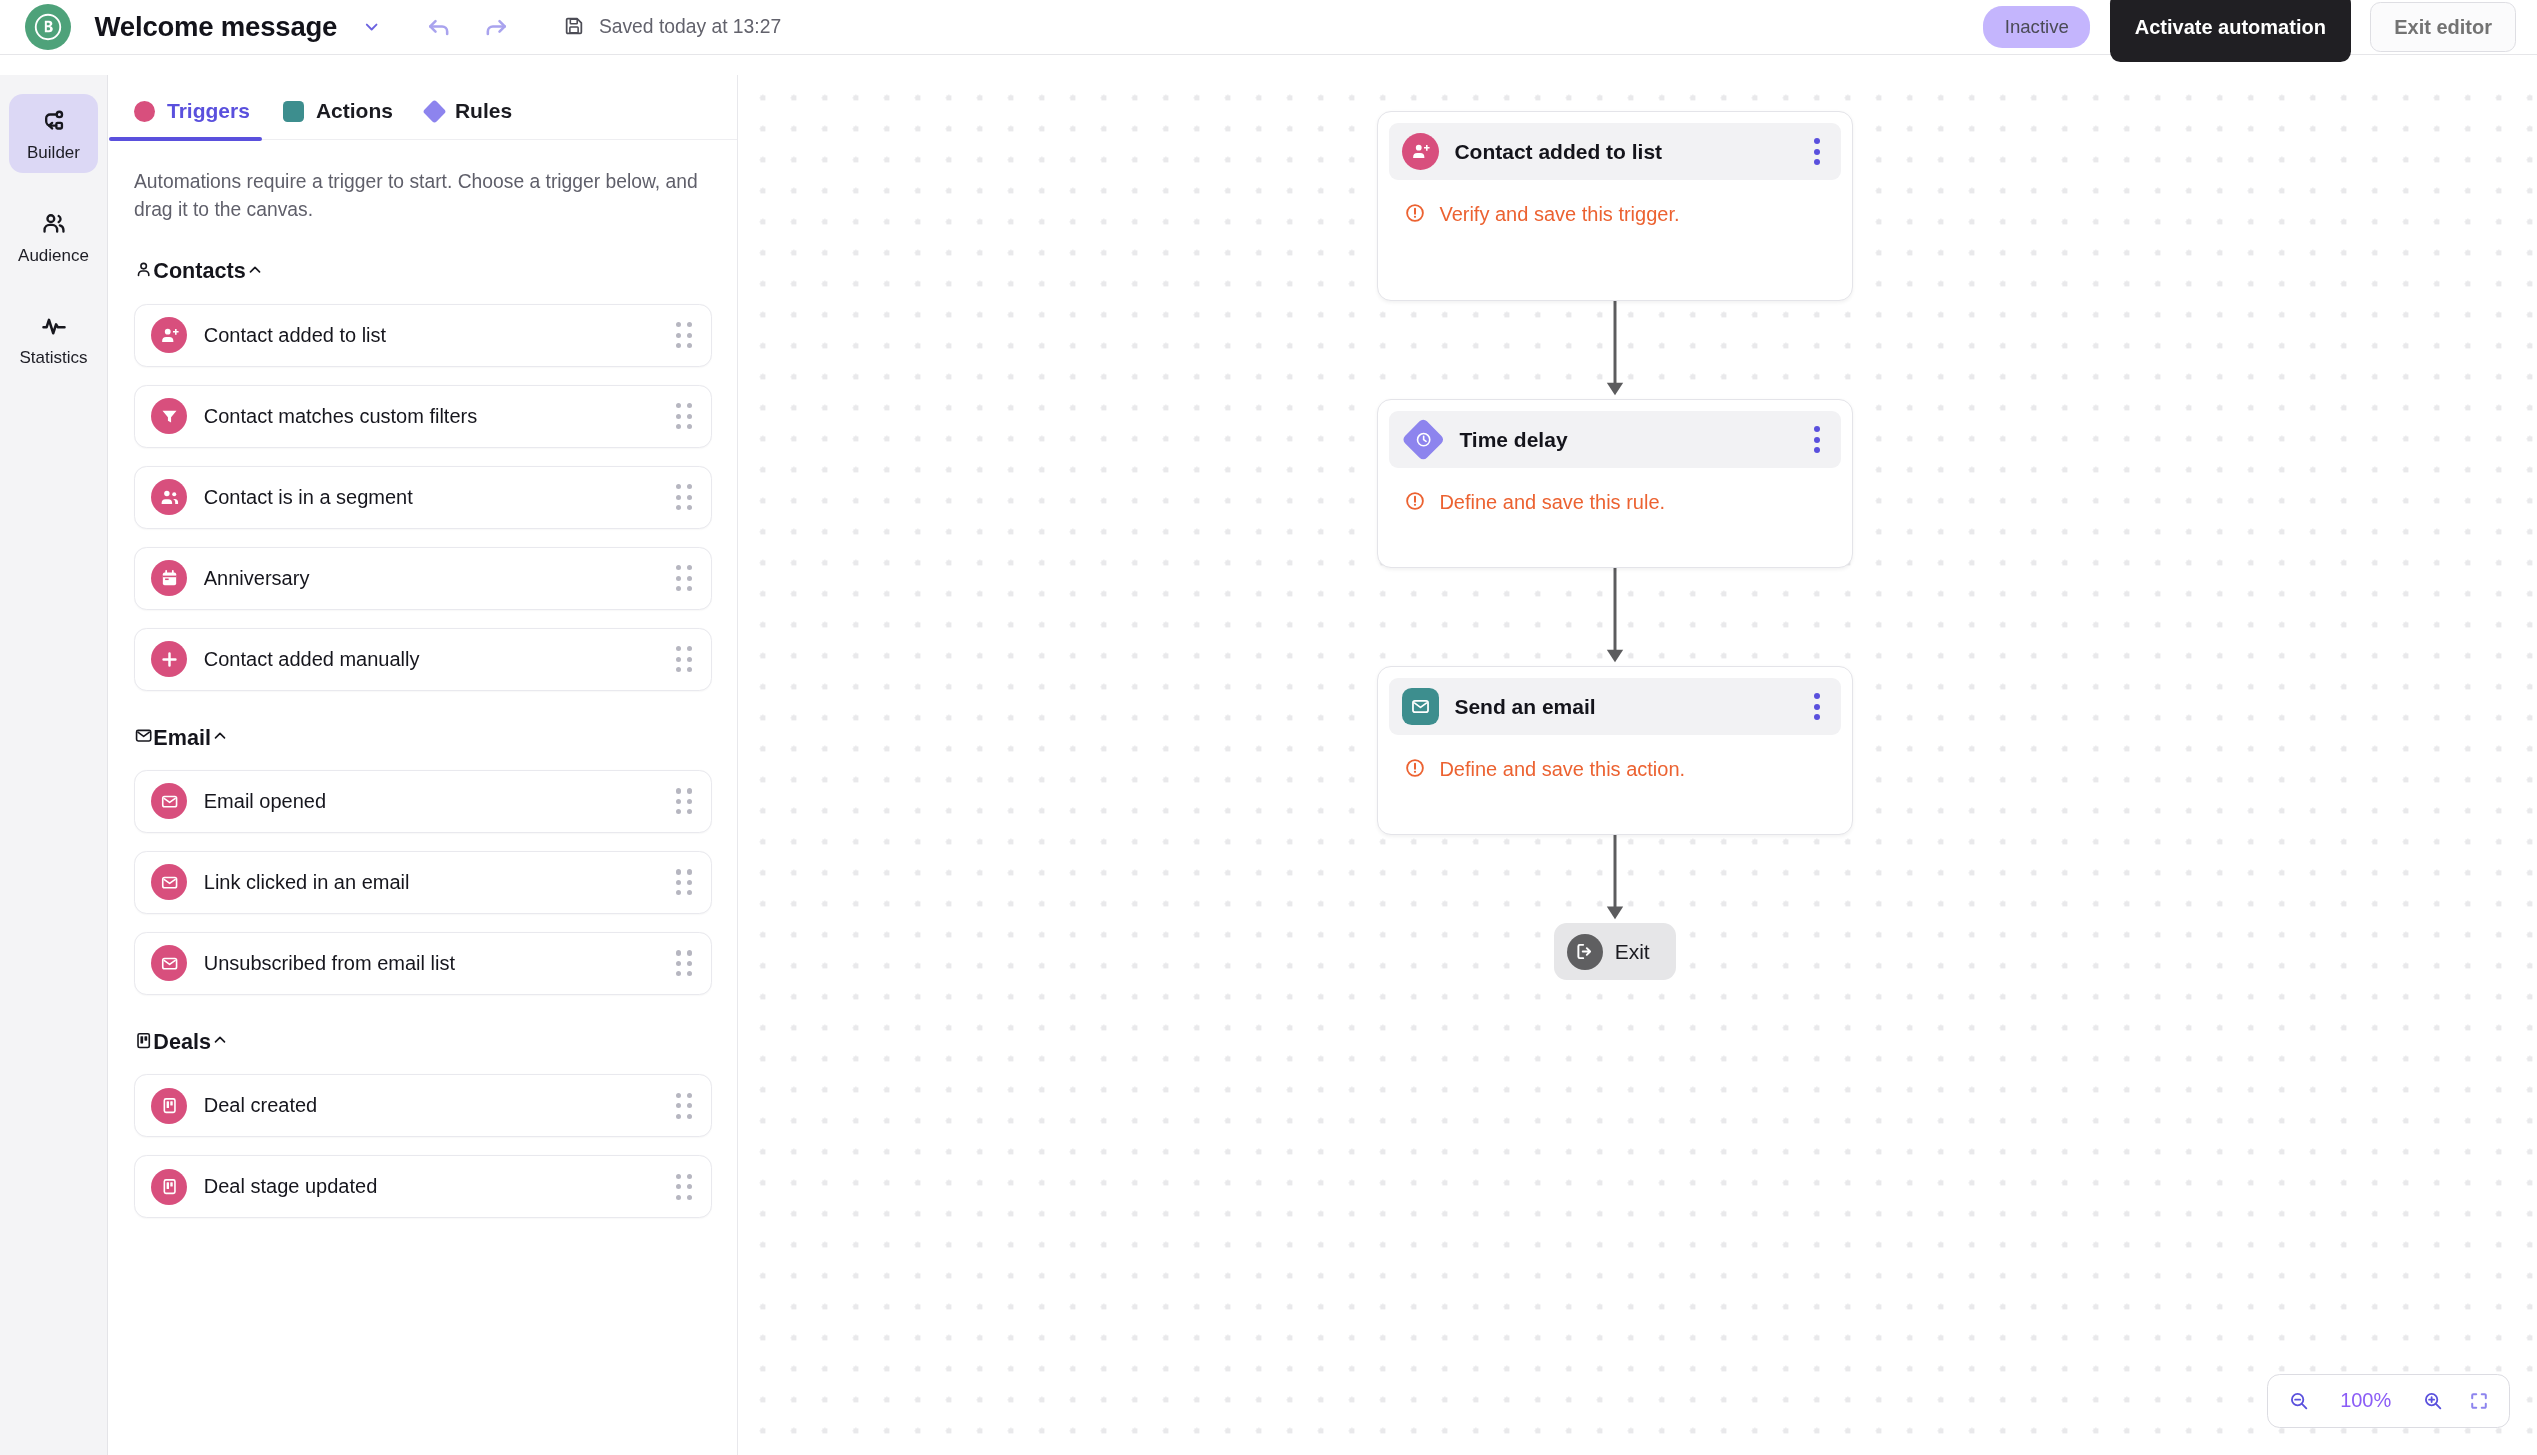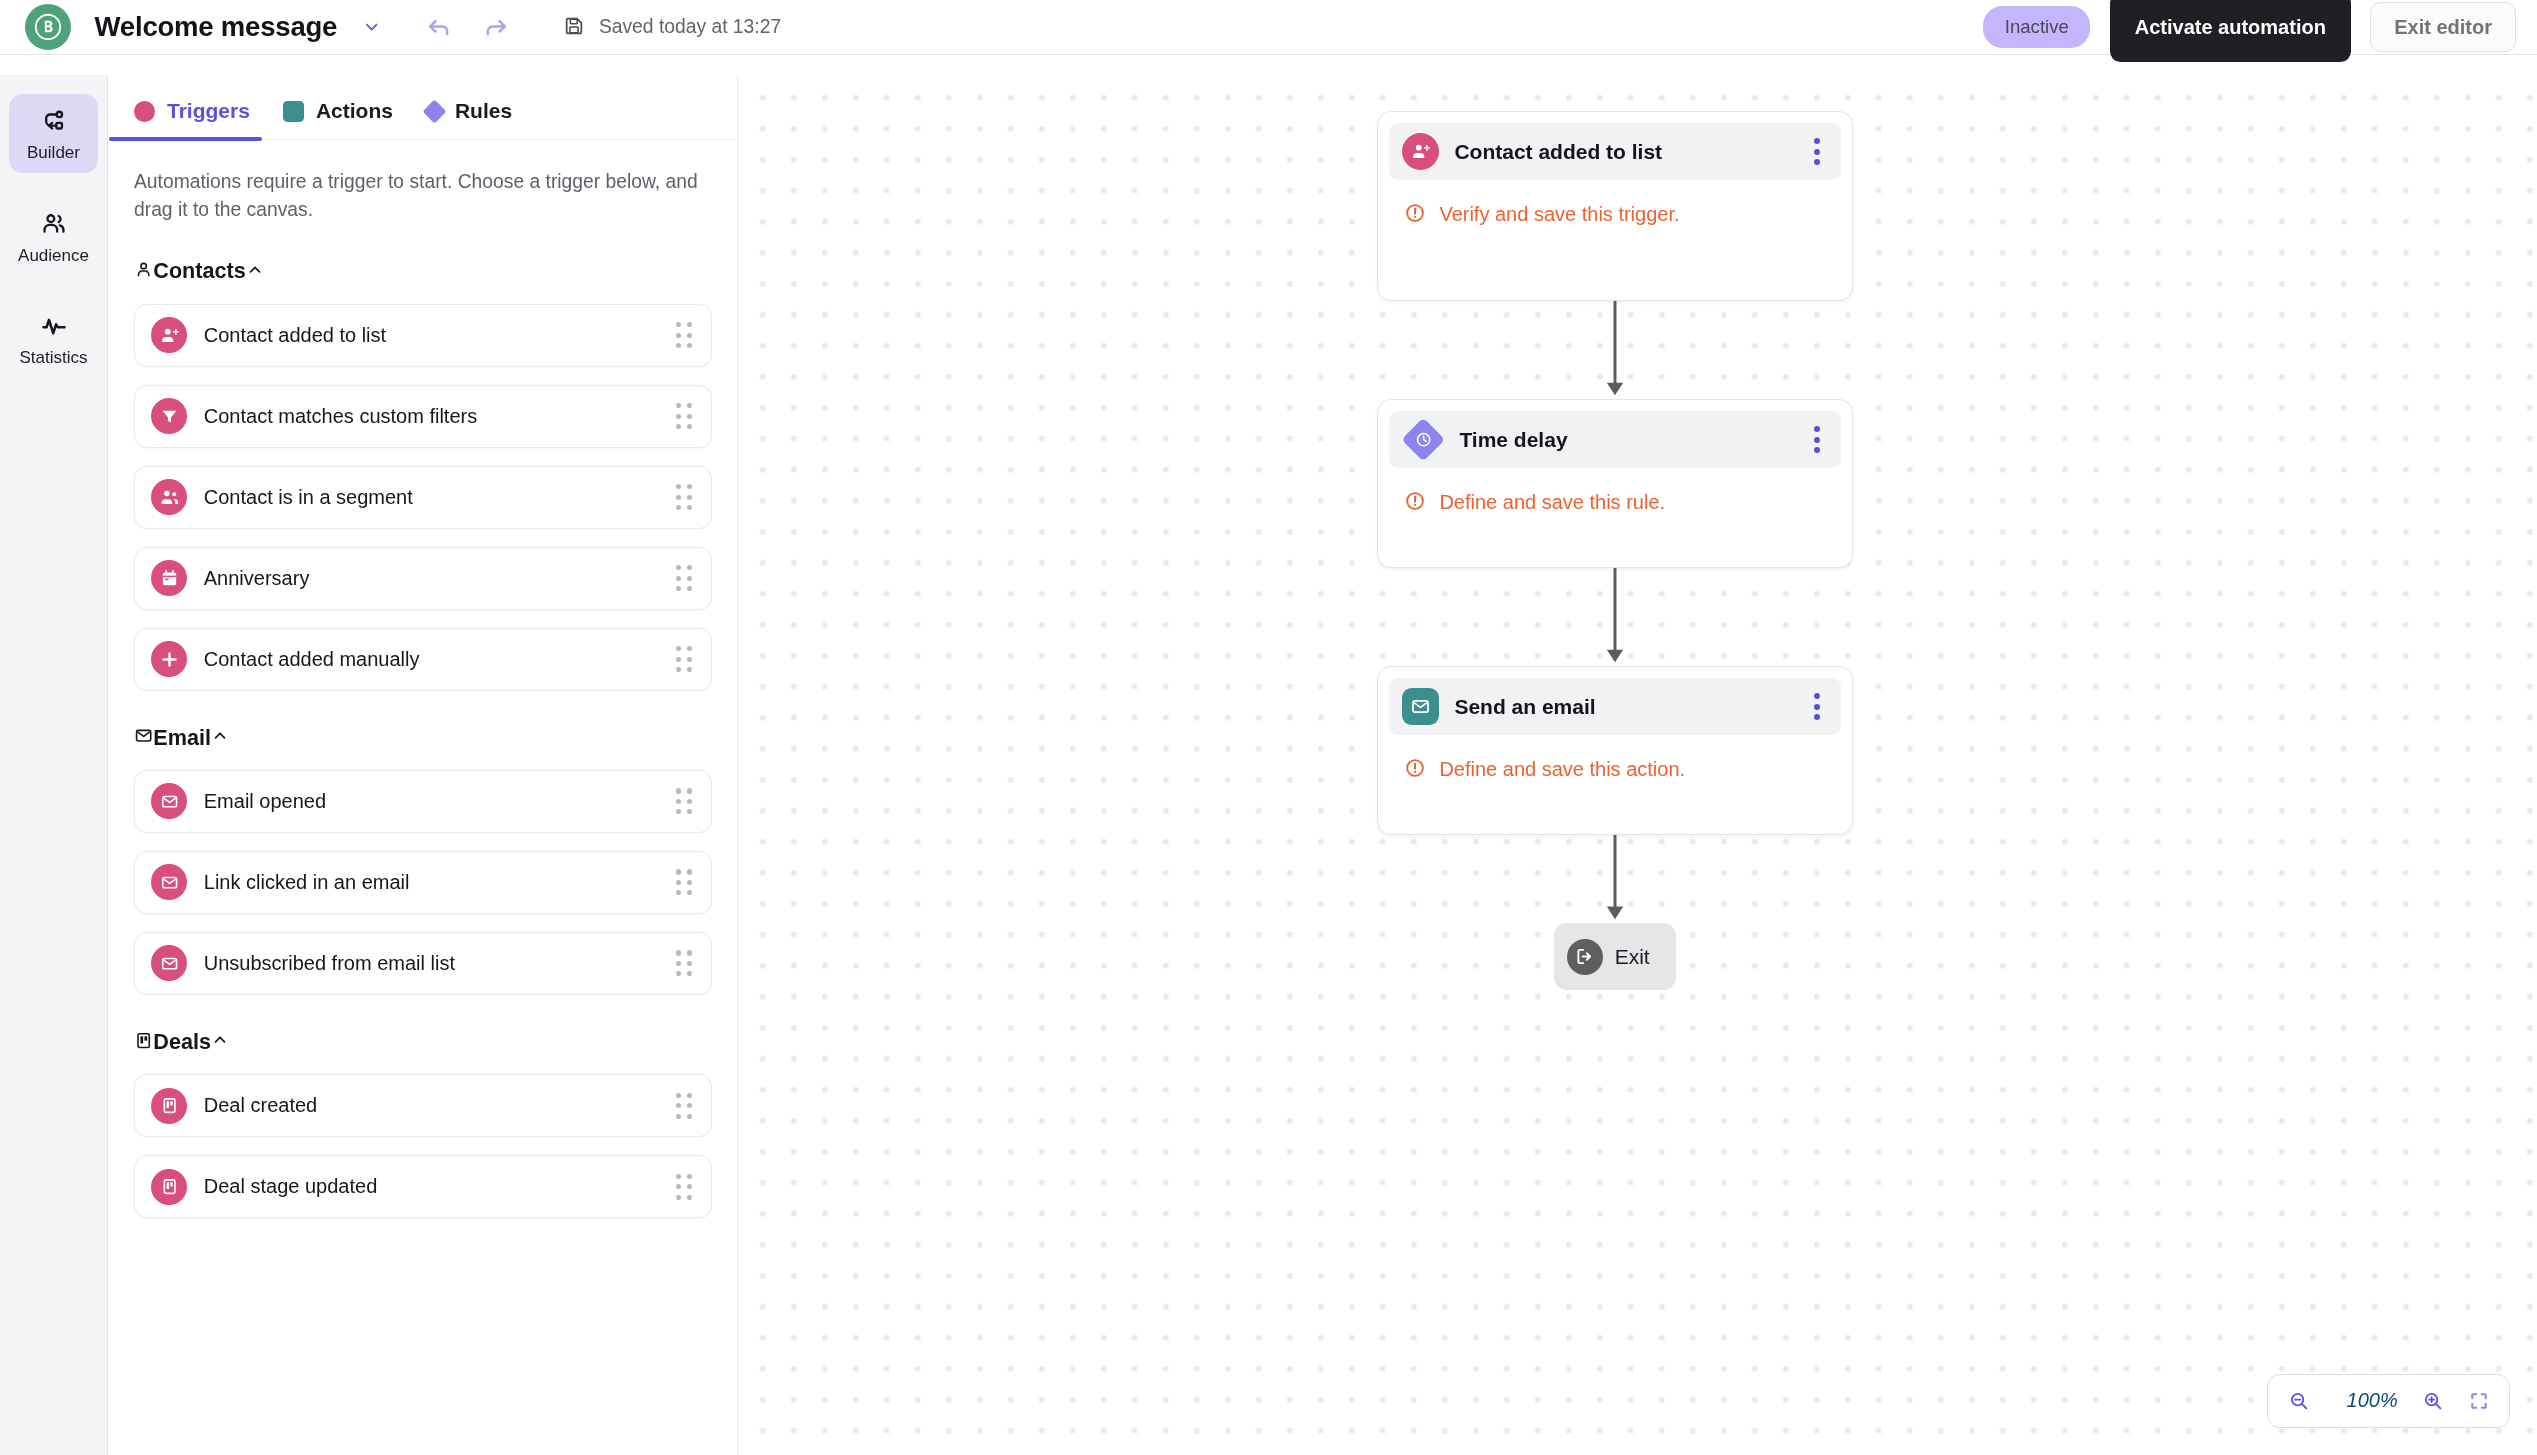--- a/index.html
+++ b/index.html
@@ -183,34 +183,34 @@
   .node-menu { margin-left: auto; display: flex; flex-direction: column; gap: 4.5px; cursor: pointer; padding: 4.5px; }
   .node-menu i { display: block; width: 6px; height: 6px; border-radius: 50%; background: #5a50dd; }
   .node-body { padding: 22px 16.4px 0 15px; min-height: 109px; }
   .warn { display: flex; align-items: center; gap: 13.4px; }
   .warn-text { font-size: 20px; color: #ec6231; white-space: nowrap; }
   .node-body.short { min-height: 88px; }
 
   .connector { width: 476px; display: flex; justify-content: center; }
 
   .exit-chip {
-    margin: 0 auto; width: 122px; height: 67px; border-radius: 12.7px;
+    margin: 0 auto; width: 122px; height: 57px; border-radius: 12.7px;
     background: #e6e6e8; display: flex; align-items: center; gap: 12px;
     padding-left: 12.7px; cursor: pointer;
   }
   .exit-icon { width: 36px; height: 36px; border-radius: 50%; background: #5f5f61; display: flex; align-items: center; justify-content: center; flex: 0 0 auto; }
   .exit-label { font-size: 21px; color: #1a1a20; }
 
   .zoom-bar {
     position: absolute; right: 28px; bottom: 27.5px;
     height: 54px; border: 1.5px solid #dcdce2; border-radius: 12.7px;
     background: #ffffff; display: flex; align-items: center;
     padding: 0 19.3px; gap: 24px;
   }
-  .zoom-level { font-size: 20px; color: #0c4a6e; min-width: 64px; text-align: right; font-style: italic; }
+  .zoom-level { font-size: 20px; color: #8b5cf6; min-width: 64px; text-align: center; }
   .zoom-btn { display: flex; align-items: center; justify-content: center; cursor: pointer; }
 </style>
 </head>
 <body>
 
 <div class="header">
   <div class="brand-logo">
     <svg width="28" height="28" viewBox="0 0 24 24" fill="none">
       <circle cx="12" cy="12" r="10.5" fill="none" stroke="#ffffff" stroke-width="1.6"></circle>
       <path d="M9.3 6.6h3.6c1.7 0 2.8 1 2.8 2.4 0 1.2-.8 2-1.8 2.3 1.3.2 2.2 1.1 2.2 2.5 0 1.7-1.3 2.8-3.2 2.8H9.3z" fill="#ffffff"></path>

